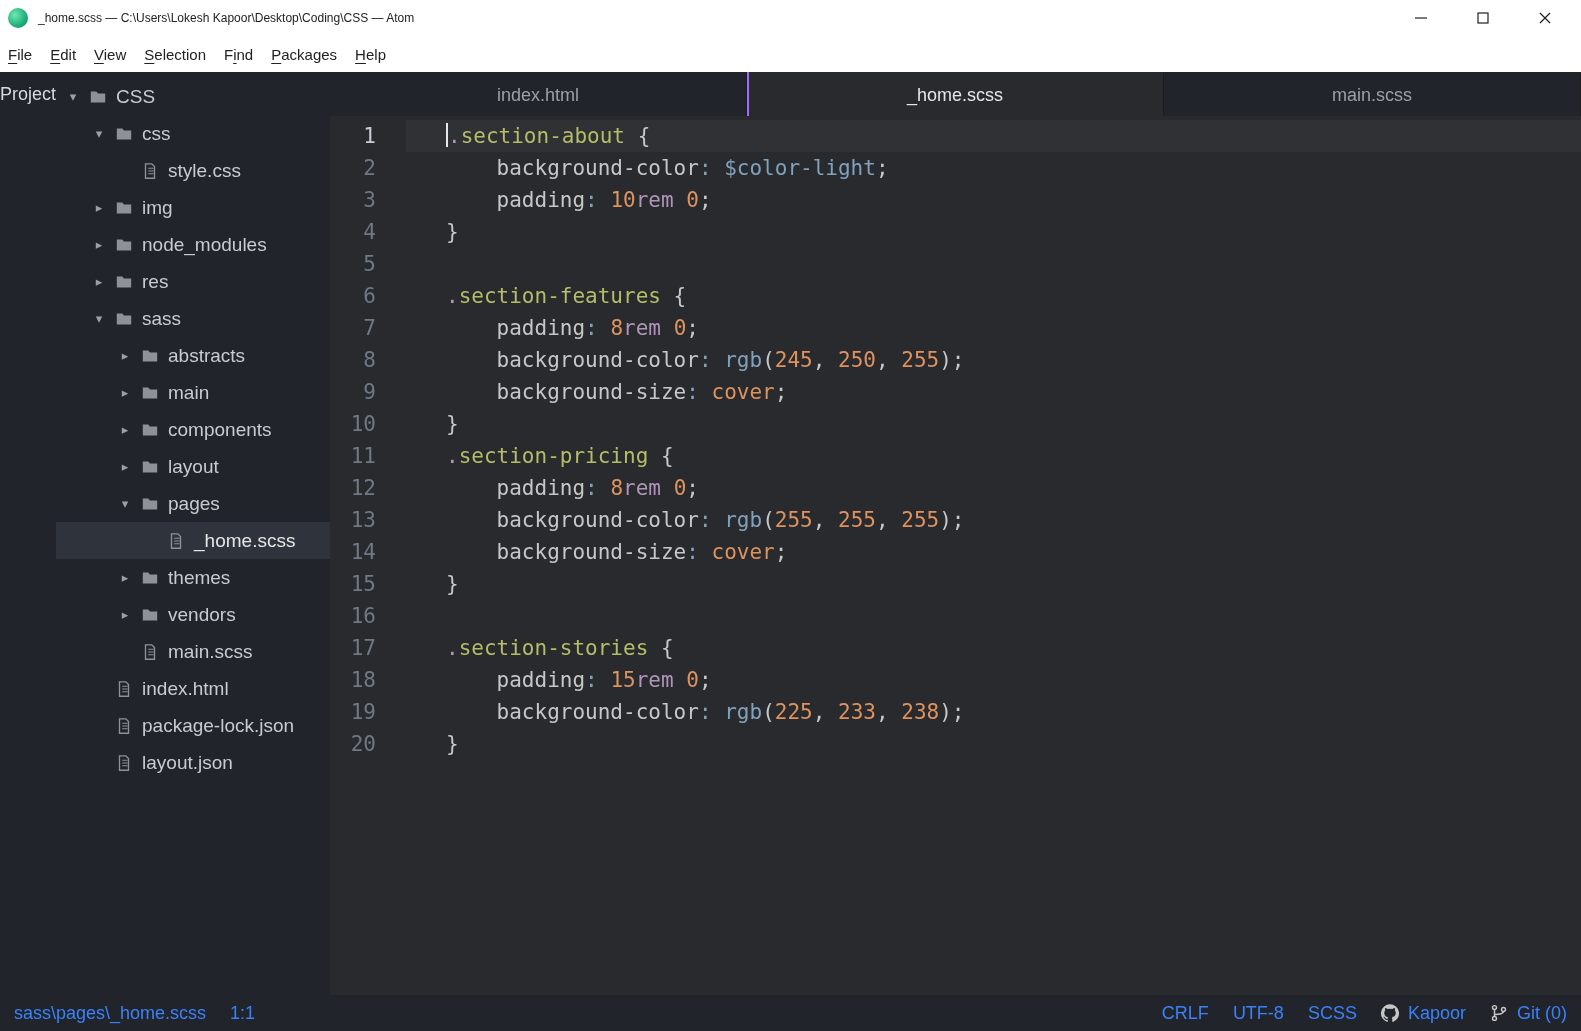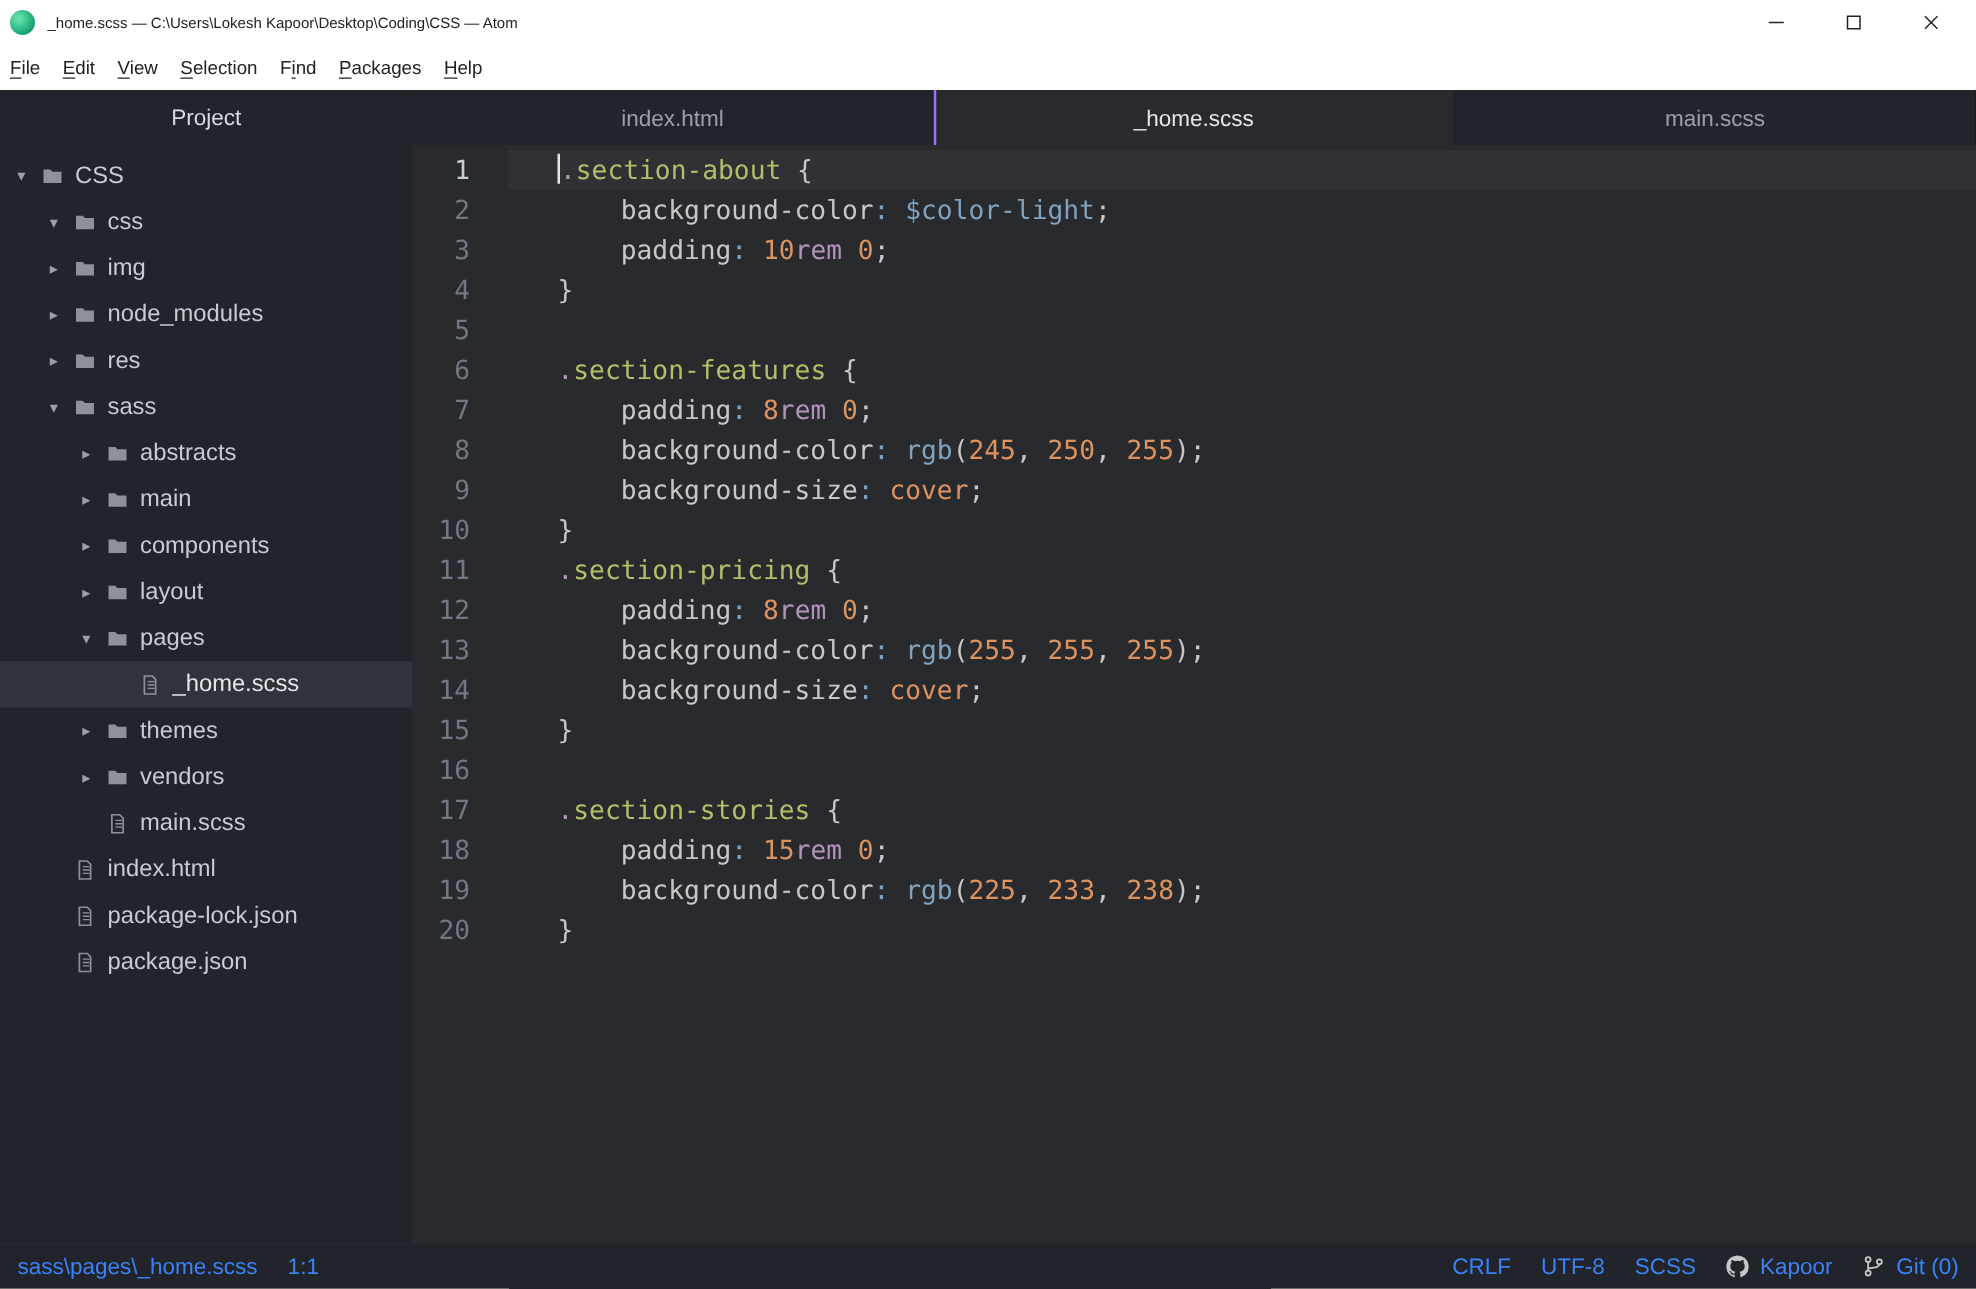--- a/index.html
+++ b/index.html
@@ -61,21 +61,21 @@
     min-height: 0;
     background: #1d1f21;
   }
 
   
   .sidebar {
     width: 330px;
     background: #21242b;
     color: #c5c8c6;
     display: flex;
-    flex-direction: column;
+    flex-direction: row;
     font-size: 19px;
   }
   .sidebar-header {
     height: 44px;
     display: flex; align-items: center; justify-content: center;
     background: #21242b;
     color: #d7dae0;
     font-size: 18px;
   }
   .tree {
@@ -251,20 +251,30 @@
         </div>
         <div class="tree-row depth-1">
           <span class="chevron">▾</span>
           <span class="icon folder-icon">
             <svg viewBox="0 0 20 20">
               <path d="M2 4h6l2 2h8v10H2z"></path>
             </svg>
           </span>
           <span class="label">css</span>
         </div>
+        <div class="tree-row depth-2">
+          <span class="chevron blank">·</span>
+          <span class="icon file-icon">
+            <svg viewBox="0 0 20 20">
+              <path d="M5 2h7l3 3v13H5z" fill="none" stroke="#8e9298" stroke-width="1.5"></path>
+              <path d="M8 7h6M8 10h6M8 13h6" stroke="#8e9298" stroke-width="1.2"></path>
+            </svg>
+          </span>
+          <span class="label">style.css</span>
+        </div>
         <div class="tree-row depth-1">
           <span class="chevron">▸</span>
           <span class="icon folder-icon">
             <svg viewBox="0 0 20 20">
               <path d="M2 4h6l2 2h8v10H2z"></path>
             </svg>
           </span>
           <span class="label">img</span>
         </div>
         <div class="tree-row depth-1">
@@ -398,21 +408,21 @@
           <span class="label">package-lock.json</span>
         </div>
         <div class="tree-row depth-1">
           <span class="chevron blank">·</span>
           <span class="icon file-icon">
             <svg viewBox="0 0 20 20">
               <path d="M5 2h7l3 3v13H5z" fill="none" stroke="#8e9298" stroke-width="1.5"></path>
               <path d="M8 7h6M8 10h6M8 13h6" stroke="#8e9298" stroke-width="1.2"></path>
             </svg>
           </span>
-          <span class="label">package.json</span>
+          <span class="label">layout.json</span>
         </div>
       </div>
   </div>
 
   <div class="editor-region">
     <div class="tabs" id="tabs">
         <div class="tab">
           <span>index.html</span>
         </div>
         <div class="tab active">

